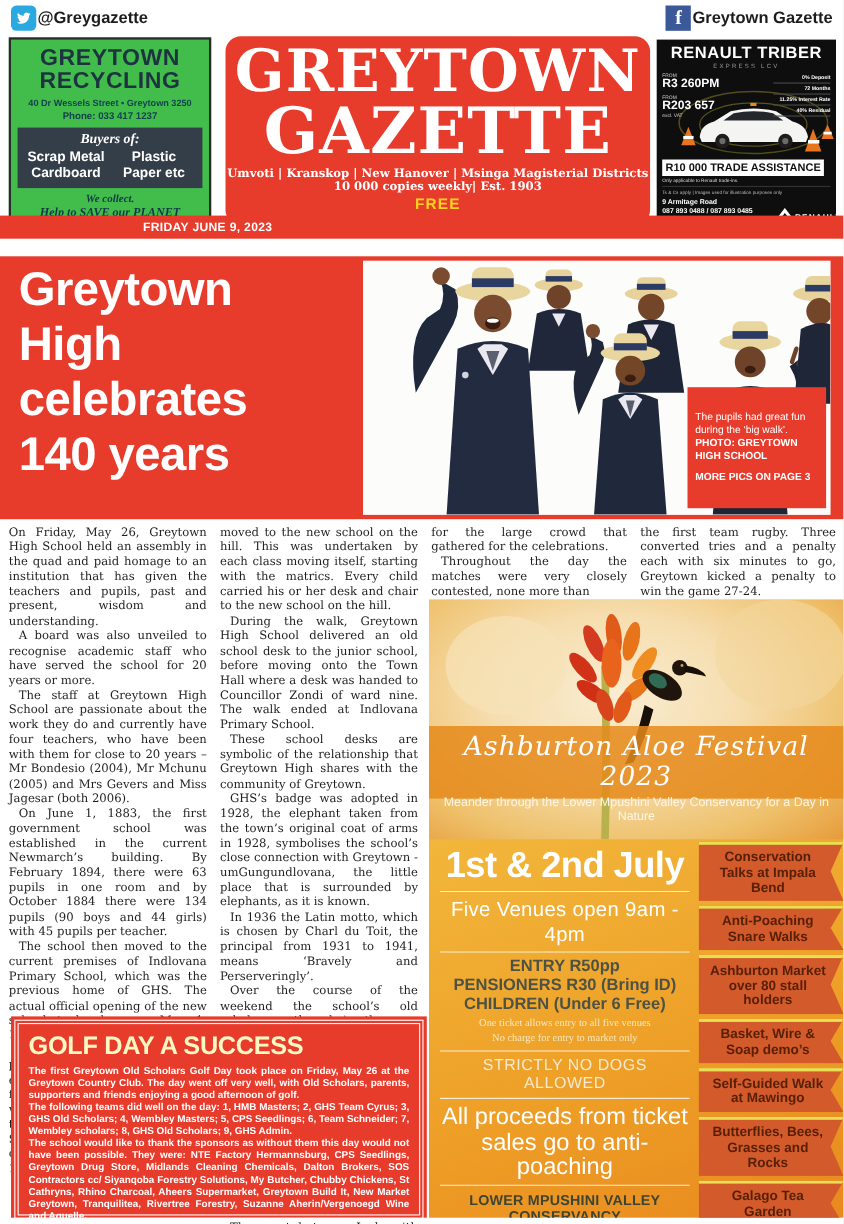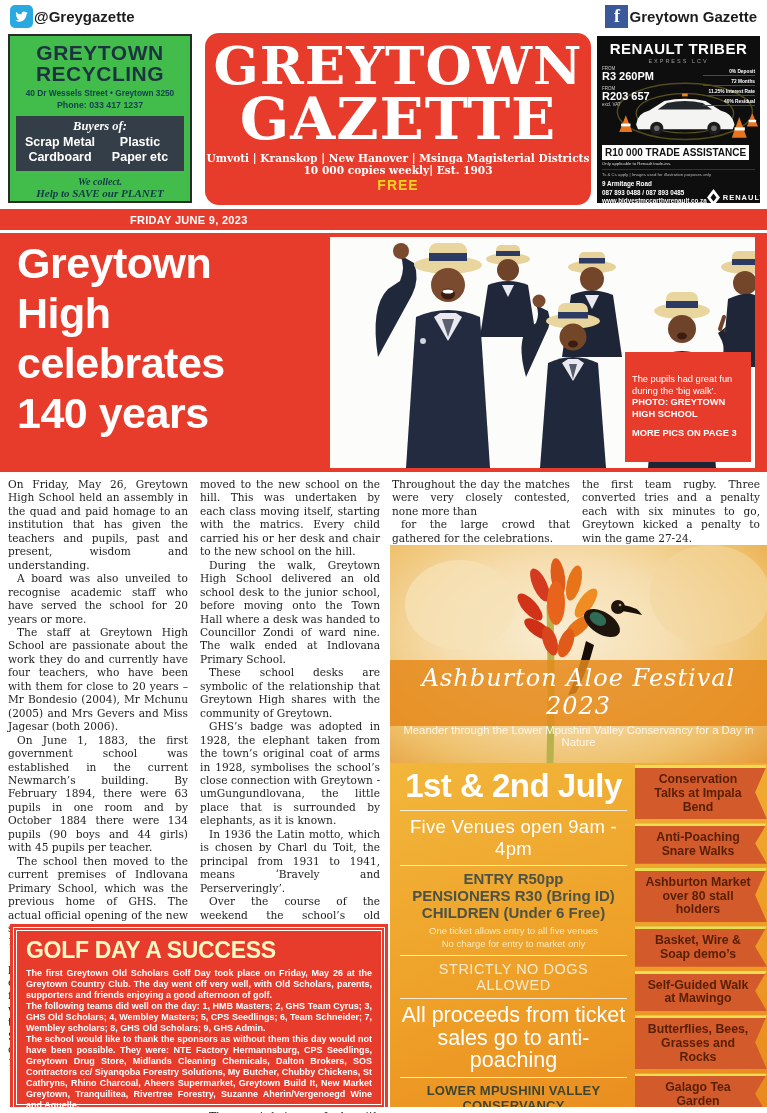--- a/index.html
+++ b/index.html
@@ -39,21 +39,21 @@
   .rn-specs{position:absolute;right:0;top:2px;width:52px;z-index:3;}
   .rn-spec{font-size:4.8px;font-weight:bold;text-align:right;border-bottom:1px solid #4a4a4a;padding:2.5px 0 1.5px;}
   .rn-car{position:absolute;left:6px;top:8px;width:150px;z-index:2;}
   .rn-trade{background:#fff;color:#111;display:inline-block;font-size:10px;font-weight:800;padding:2px 3px;}
   .rn-tradenote{font-size:4.3px;color:#ddd;margin-top:1px;}
   .rn-terms{font-size:4.3px;color:#bbb;margin-top:3px;border-top:1px solid #333;padding-top:2px;}
   .rn-bottom{display:flex;justify-content:space-between;align-items:flex-end;margin-top:3px;}
   .rn-addr{font-size:6.3px;font-weight:bold;line-height:1.35;}
   .rn-logo{display:flex;align-items:center;gap:3px;font-size:7.5px;font-weight:bold;letter-spacing:1px;}
   
-  .datebar{position:absolute;left:0;top:209px;width:767px;height:21px;background:#e73b2c;color:#fff;font-weight:bold;font-size:11px;display:flex;align-items:center;}
+  .datebar{position:absolute;left:0;top:196px;width:767px;height:21px;background:#e73b2c;color:#fff;font-weight:bold;font-size:11px;display:flex;align-items:center;}
   .datebar span{margin-left:130px;letter-spacing:.3px;}
   
   .hero{position:absolute;left:0;top:233px;width:767px;height:239px;background:#e73b2c;}
   .headline{position:absolute;left:17px;top:6px;width:330px;color:#fff;font-weight:800;font-size:43px;line-height:1.16;letter-spacing:-.5px;}
   .hero-photo{position:absolute;left:330px;top:4px;width:425px;height:231px;background:#fdfdfd;overflow:hidden;}
   .hero-caption{position:absolute;right:16px;bottom:10px;width:112px;background:#e73b2c;color:#fff;padding:22px 7px;font-size:9.3px;line-height:1.25;}
   .hero-caption .credit{font-weight:800;}
   .hero-caption .more{font-weight:800;margin-top:8px;}
   
   .col{position:absolute;font-family:"DejaVu Serif",serif;font-size:10.6px;line-height:13.45px;text-align:justify;color:#1d1d1d;}
@@ -76,21 +76,21 @@
         background:radial-gradient(ellipse at 45% 40%,#f9edd2 0%,#f6ddae 40%,#eec06a 75%,#e79b3a 100%);}
   .aloe-band{position:absolute;left:0;top:115px;width:377px;height:66px;background:rgba(229,137,27,.85);color:#fff;text-align:center;}
   .aloe-title{font-family:"DejaVu Serif",serif;font-style:italic;font-size:24px;letter-spacing:1px;margin-top:4px;}
   .aloe-sub{font-size:11.3px;margin-top:4px;color:#fdf6e7;}
   .aloe-body{position:absolute;left:0;top:218px;width:377px;bottom:0;display:flex;}
   .aloe-left{width:245px;box-sizing:border-box;padding:2px 8px 0 10px;text-align:center;color:#fff;}
   .al-dates{font-size:33px;font-weight:800;letter-spacing:-.5px;margin-top:2px;}
   .al-hr{border:none;border-top:1px solid rgba(255,255,255,.8);margin:5px 0;}
   .al-venues{font-size:18.5px;font-weight:400;letter-spacing:.3px;color:#fff;margin:2px 0;}
   .al-entry{color:#4e5244;font-weight:800;font-size:15px;line-height:1.12;margin-top:3px;}
-  .al-note{color:#f7e9bd;font-size:9.5px;line-height:1.3;margin-top:4px;}
+  .al-note{color:#f7e9bd;font-size:9.5px;line-height:1.3;margin-top:4px;font-family:Liberation Serif, serif;}
   .al-dogs{color:#f4ead0;font-size:14.5px;letter-spacing:.5px;margin:2px 0;}
   .al-proceeds{color:#fff;font-size:21.5px;line-height:1.05;font-weight:400;margin:2px 0;}
   .al-conserv{color:#3f4430;font-weight:800;font-size:13px;letter-spacing:.2px;margin:2px 0;}
   
   .aloe-right{flex:1;padding-top:2px;}
   .ribbon{background:#d35a2a;color:#571f05;font-weight:800;font-size:12.3px;line-height:1.12;
           padding:5px 14px 5px 8px;margin:0 0 4px 0;border-top:3px solid #e9df55;
           clip-path:polygon(0 0,100% 0,91% 50%,100% 100%,0 100%);text-align:center;}
 </style>
 </head>
@@ -298,22 +298,22 @@
     <p>moved to the new school on the hill. This was undertaken by each class moving itself, starting with the matrics. Every child carried his or her desk and chair to the new school on the hill.</p>
     <p>During the walk, Greytown High School delivered an old school desk to the junior school, before moving onto the Town Hall where a desk was handed to Councillor Zondi of ward nine. The walk ended at Indlovana Primary School.</p>
     <p>These school desks are symbolic of the relationship that Greytown High shares with the community of Greytown.</p>
     <p>GHS’s badge was adopted in 1928, the elephant taken from the town’s original coat of arms in 1928, symbolises the school’s close connection with Greytown - umGungundlovana, the little place that is surrounded by elephants, as it is known.</p>
     <p>In 1936 the Latin motto, which is chosen by Charl du Toit, the principal from 1931 to 1941, means ‘Bravely and Perserveringly’.</p>
     <p>Over the course of the weekend the school’s old scholars gathered in the new lecture theatre for the annual general meeting, during which Ndumiso Zondi was re-elected as chairman of the Old Scholars Association, and the principal explained about the school starting an Old Scholars Trust Fund.</p>
     <p>The new 140th lecture theatre was opened by Mr J.P Scholtz in honour of Mr D.P Bosman, principal of Greytown High from 1990 until 1992.</p>
     <p>The sport between Ladysmith and Greytown High on the school’s 140th Old Scholars Day provided great excitement</p>
   </div>
   <div class="col c3">
+    <p>for the large crowd that gathered for the celebrations.</p>
     <p>Throughout the day the matches were very closely contested, none more than</p>
-    <p>for the large crowd that gathered for the celebrations.</p>
   </div>
   <div class="col c4">
     <p>the first team rugby. Three converted tries and a penalty each with six minutes to go, Greytown kicked a penalty to win the game 27-24.</p>
   </div>
 
   <section class="golf">
     <div class="golf-inner">
       <div class="golf-title">GOLF DAY A SUCCESS</div>
       <div class="golf-text">
         <p>The first Greytown Old Scholars Golf Day took place on Friday, May 26 at the Greytown Country Club. The day went off very well, with Old Scholars, parents, supporters and friends enjoying a good afternoon of golf.</p>

